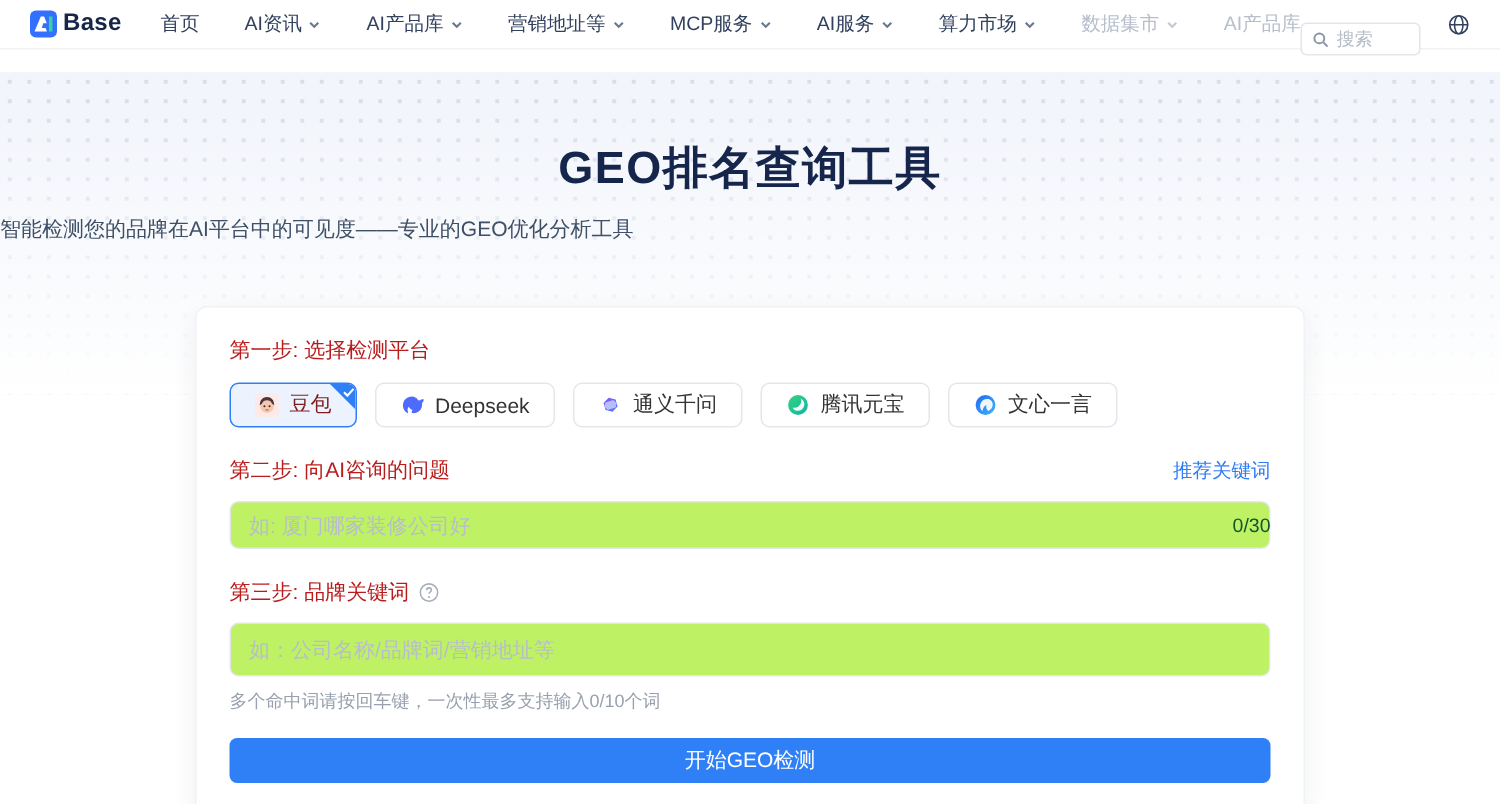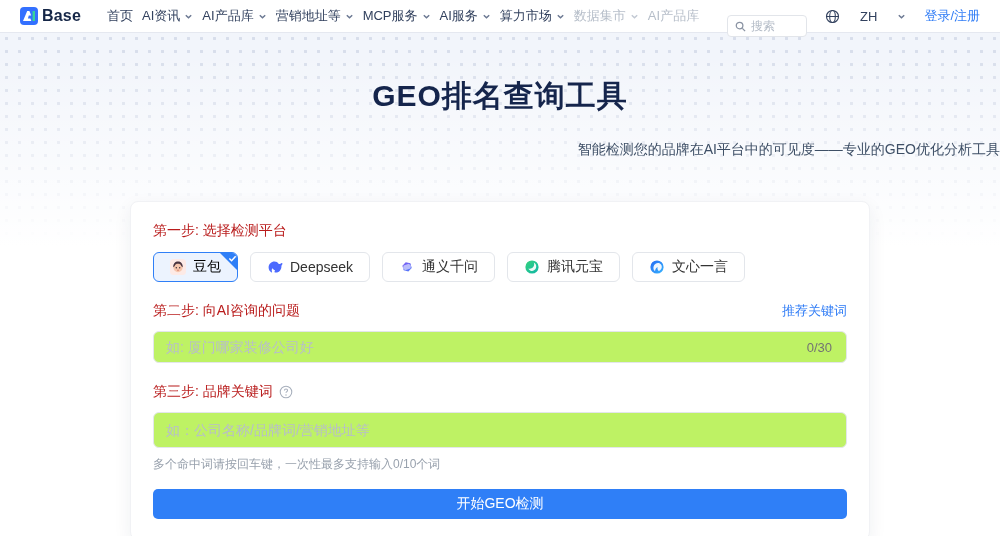--- a/index.html
+++ b/index.html
@@ -10,21 +10,21 @@
   .navbar {
     height:32px; background:#fff; display:flex; align-items:center;
     padding:0 20px; box-shadow:0 1px 0 rgba(30,40,70,.06); position:relative; z-index:5;
   }
   .logo { display:flex; align-items:center; gap:4px; cursor:pointer; }
   .logo-box {
     width:18px; height:18px; border-radius:4px; background:#3370ff;
     display:flex; align-items:center; justify-content:center;
   }
   .logo-text { font-size:16px; font-weight:700; color:#152647; letter-spacing:.2px; }
-  .nav-items { display:flex; align-items:center; gap:9px; margin-left:26px; }
+  .nav-items { display:flex; align-items:center; gap:30px; margin-left:26px; }
   .nav-item { display:flex; align-items:center; gap:4px; font-size:13px; color:#32415e; cursor:pointer; white-space:nowrap; }
   .nav-item.disabled { color:#b6bec9; cursor:default; }
   .chev { width:9px; height:9px; stroke:#6b7892; stroke-width:1.6; fill:none; }
   .nav-item.disabled .chev { stroke:#c2c9d3; }
   .nav-right { margin-left:auto; display:flex; align-items:center; gap:18px; }
   .searchbox {
     width:80px; height:22px; border:1px solid #e2e5ea; border-radius:4px;
     display:flex; align-items:center; gap:5px; padding:0 7px; background:#fff;margin-top:20px;
   }
   .searchbox input { border:none; outline:none; width:48px; font-size:12px; color:#333; background:transparent; }
@@ -40,60 +40,60 @@
     background-image:radial-gradient(#d8deeb 1.4px, rgba(216,222,235,0) 1.6px);
     background-size:13px 13px;
   }
   .hero-dots-fade {
     position:absolute; top:0; left:0; right:0; height:215px;
     background:linear-gradient(180deg, rgba(255,255,255,0) 10%, #ffffff 100%);
   }
   .hero-inner { position:relative; }
   .hero-title {
     padding-top:44px; text-align:center; font-size:30px; font-weight:700;
-    color:#15254c; letter-spacing:1px;
-  }
-  .hero-sub { margin-top:24px; text-align:right; font-size:14px; color:#3e4f66; }
+    color:#15254c; letter-spacing:1px;margin-top:16px;
+  }
+  .hero-sub { margin-top:11px; text-align:left; font-size:14px; color:#3e4f66; }
 
   
   .card {
     width:740px; margin:42px auto 0; background:#fff; border:1px solid #f1f2f5;
     border-radius:8px; box-shadow:0 6px 18px rgba(31,45,77,.07); padding:20px 22px 20px;
     position:relative;
   }
   .step-label { font-size:14px; color:#b91c1c; font-weight:500; display:flex; align-items:center; gap:6px; }
   .row-between { display:flex; align-items:center; justify-content:space-between; }
   .link-blue { font-size:13px; color:#2f7cf6; cursor:pointer; text-decoration:none; }
 
   .plat-row { display:flex; gap:12px; margin-top:12px; }
   .plat {
     height:30px; border:1px solid #e3e6eb; border-radius:6px; background:#fff;
     display:flex; align-items:center; gap:7px; padding:0 16px; font-size:14px; color:#333;
     cursor:pointer; position:relative; overflow:hidden;
   }
-  .plat.selected { border-color:#2f7ff7; background:#ecf3fe; color:#000000; }
+  .plat.selected { border-color:#2f7ff7; background:#ecf3fe; color:#7f1d1d; }
   .corner {
     position:absolute; top:0; right:0; width:0; height:0;
     border-top:17px solid #2f7ff7; border-left:17px solid transparent;
   }
   .corner svg { position:absolute; top:-16px; right:0px; }
   .plat-icon { width:16px; height:16px; flex:0 0 16px; }
 
   .sec { margin-top:20px; }
   .input-wrap { position:relative; margin-top:11px; }
   .input-wrap input {
     width:100%; border:1px solid #e3e6eb; border-radius:6px; outline:none;
     font-size:14px; color:#333; padding:0 52px 0 12px; background:#bef264;
   }
   .input-wrap input::placeholder { color:#b7bec9; }
   .inp-sm { height:32px; }
   .inp-lg { height:36px; padding-right:12px !important; }
   .counter {
-    position:absolute; right:15px; top:50%; transform:translateY(-50%);
-    font-size:13px; color:#737373;
+    position:absolute; right:0; top:50%; transform:translateY(-50%);
+    font-size:13px; color:#14532d;
   }
   .help-icon { width:14px; height:14px; }
   .hint { margin-top:8px; font-size:12px; color:#98a1ad; }
   .submit-btn {
     margin-top:16px; width:100%; height:30px; border:none; border-radius:5px;
     background:#2f7ff7; color:#fff; font-size:14px; cursor:pointer;
     font-family:"Liberation Sans","DejaVu Sans",sans-serif;
   }
 </style>
 </head>

